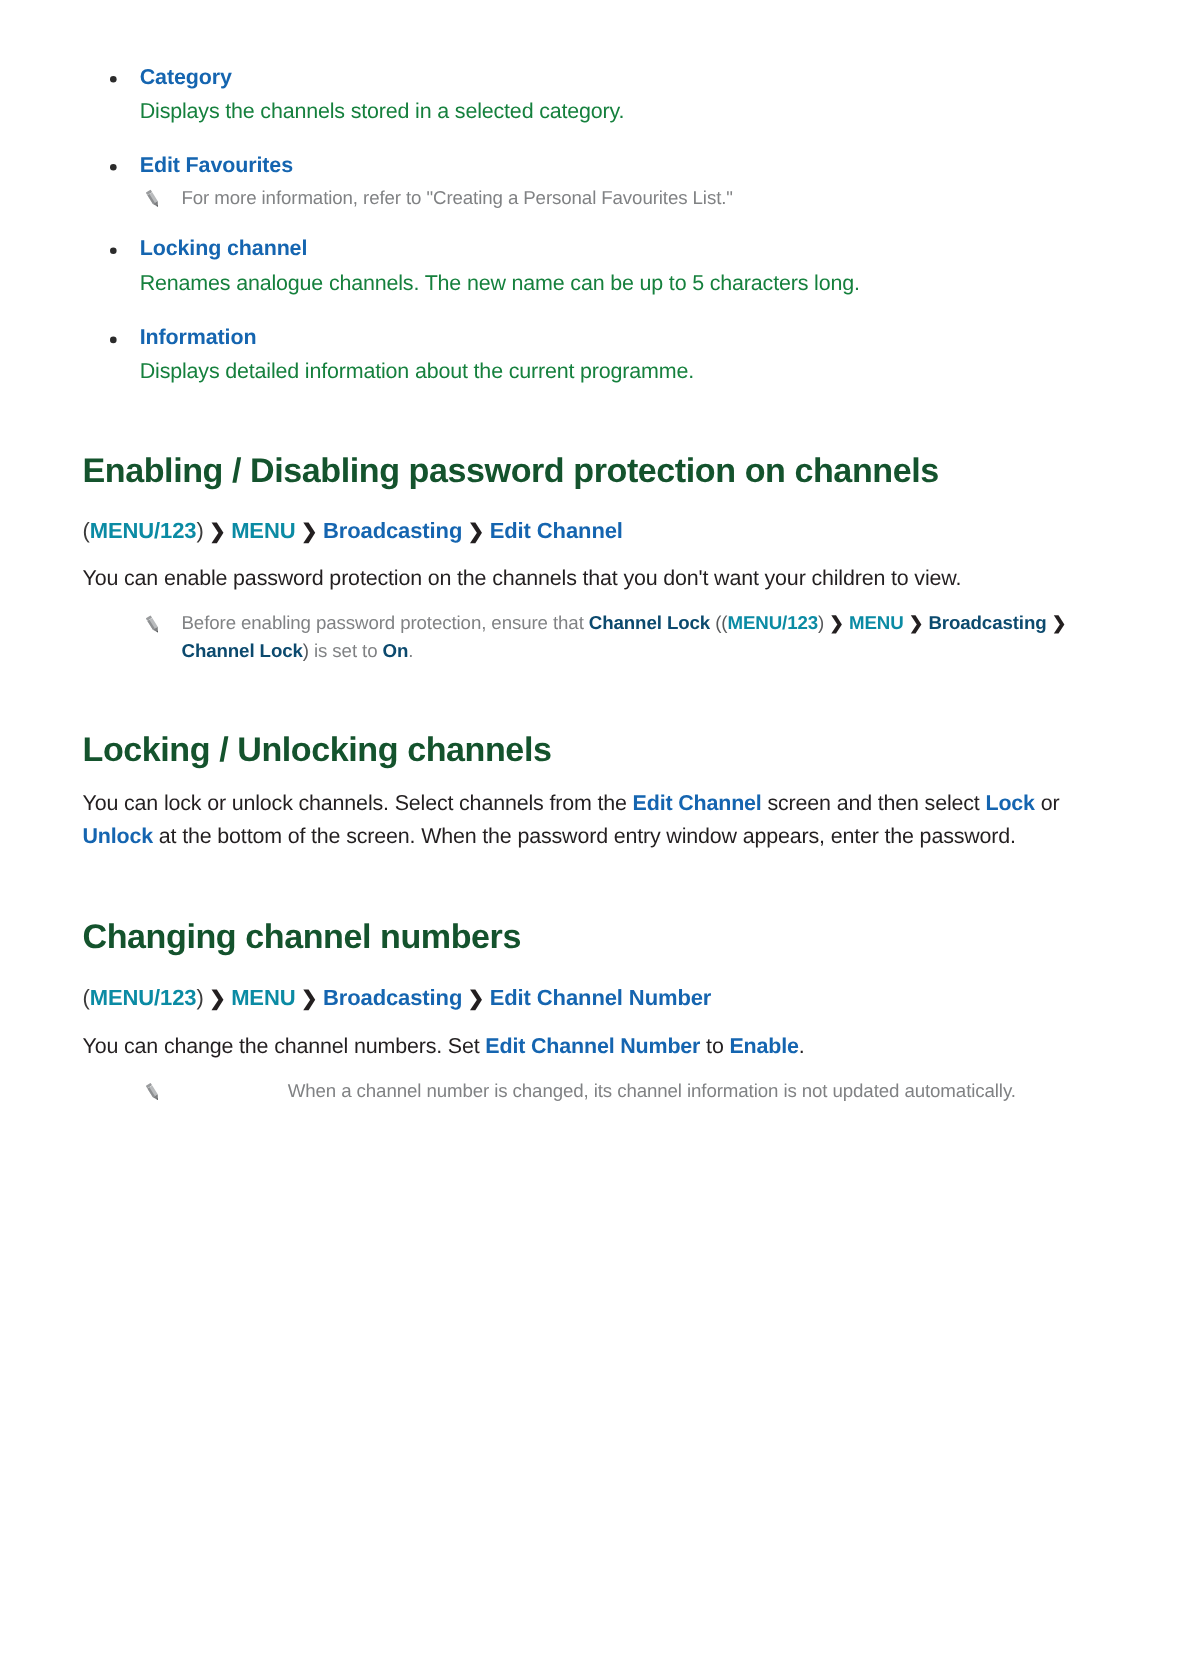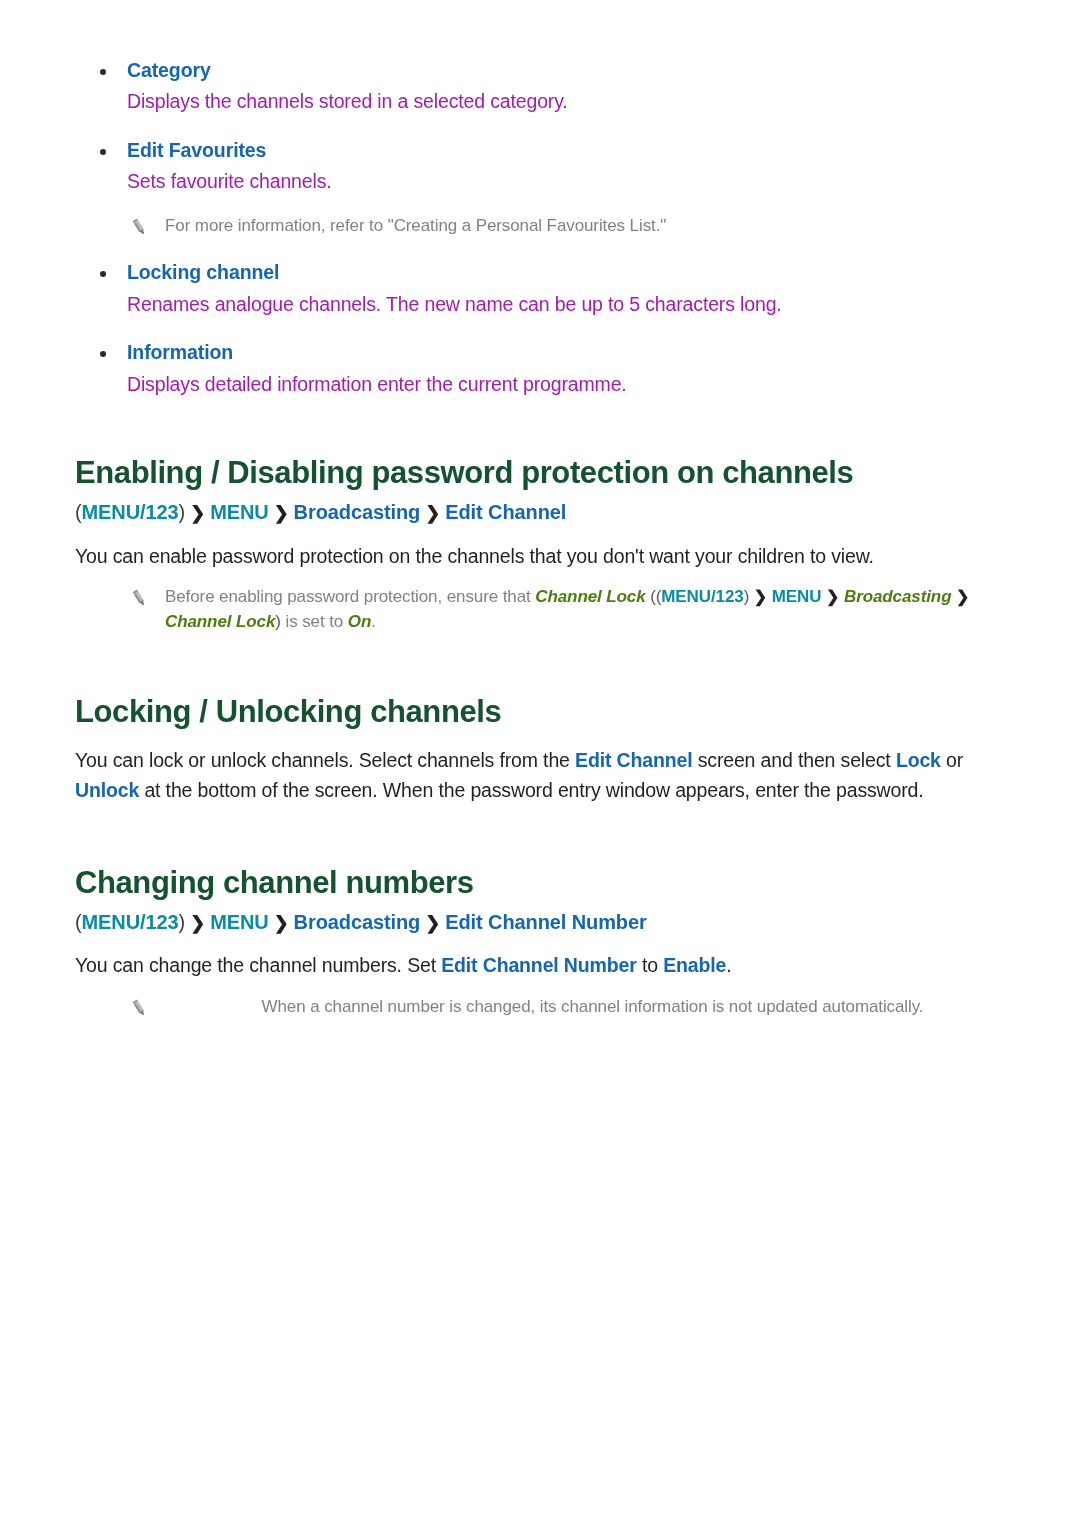--- a/index.html
+++ b/index.html
@@ -42,21 +42,21 @@
   .bullet-label {
     font-size: 19.5px;
     font-weight: bold;
     color: #1565b0;
     letter-spacing: -0.1px;
     line-height: 1.25;
   }
 
   .body-line {
     font-size: 19.5px;
-    color: #a21caf;
+    color: #15803d;
     line-height: 1.42;
     margin: 0 0 22px 0;
     padding-left: 52px;
     letter-spacing: -0.15px;
   }
   .body-line.tight { margin-bottom: 18px; }
 
   
   .note-row {
     position: relative;
@@ -70,21 +70,21 @@
     top: 2px;
     width: 22px;
     height: 22px;
   }
   .note-text {
     font-size: 17px;
     color: #808284;
     line-height: 1.46;
     letter-spacing: -0.1px;
   }
-  .note-text .lnk { color: #4d7c0f; font-weight: bold; font-style: italic; }
+  .note-text .lnk { color: #0c4a6e; font-weight: bold; }
   .note-text .teal { color: #0b8ba4; font-weight: bold; }
   .note-text .paren { color: #58595b; font-weight: normal; }
   .note-text .chev { color: #231f20; font-weight: bold; font-size: 16px; }
 
   
   h2.section-title {
     font-size: 31px;
     font-weight: bold;
     color: #14532d;
     margin: 0;
@@ -93,21 +93,21 @@
     line-height: 1.2;
   }
   .heading-block { margin-top: 56px; }
   .heading-block.second { margin-top: 58px; }
   .heading-block.third { margin-top: 58px; }
 
   
   .breadcrumb {
     font-size: 20px;
     font-weight: bold;
-    margin: 8px 0 0 0;
+    margin: 24px 0 0 0;
     line-height: 1.3;
     letter-spacing: -0.1px;
   }
   .breadcrumb .teal { color: #0b8ba4; }
   .breadcrumb .blue { color: #1565b0; }
   .breadcrumb .paren { color: #3b3b3b; font-weight: normal; }
   .breadcrumb .chev {
     color: #231f20;
     font-weight: bold;
     font-size: 18px;
@@ -132,21 +132,20 @@
   <div class="bullet-row">
     <span class="bullet-dot"></span>
     <span class="bullet-label">Category</span>
   </div>
   <p class="body-line">Displays the channels stored in a selected category.</p>
 
   <div class="bullet-row">
     <span class="bullet-dot"></span>
     <span class="bullet-label">Edit Favourites</span>
   </div>
-  <p class="body-line tight">Sets favourite channels.</p>
 
   <div class="note-row">
     <span class="pencil">
       <svg width="22" height="22" viewBox="0 0 22 22" aria-hidden="true">
         <g transform="rotate(-32 11 11)">
           <rect x="8.6" y="2.6" width="5.2" height="2.6" rx="0.6" fill="#9a9c9e"></rect>
           <rect x="8.6" y="5.4" width="5.2" height="9.4" fill="#b9bbbd"></rect>
           <rect x="8.6" y="5.4" width="2.1" height="9.4" fill="#8e9092"></rect>
           <polygon points="8.6,14.8 13.8,14.8 11.2,19.3" fill="#7d7f81"></polygon>
           <polygon points="10.4,17.9 12.0,17.9 11.2,19.3" fill="#4a4c4e"></polygon>
@@ -159,21 +158,21 @@
   <div class="bullet-row">
     <span class="bullet-dot"></span>
     <span class="bullet-label">Locking channel</span>
   </div>
   <p class="body-line">Renames analogue channels. The new name can be up to 5 characters long.</p>
 
   <div class="bullet-row">
     <span class="bullet-dot"></span>
     <span class="bullet-label">Information</span>
   </div>
-  <p class="body-line">Displays detailed information enter the current programme.</p>
+  <p class="body-line">Displays detailed information about the current programme.</p>
 
   <div class="heading-block">
     <h2 class="section-title">Enabling / Disabling password protection on channels</h2>
 
     <div class="breadcrumb">
       <span class="paren">(</span><span class="teal">MENU/123</span><span class="paren">)</span><span class="chev">❯</span><span class="teal">MENU</span><span class="chev">❯</span><span class="blue">Broadcasting</span><span class="chev">❯</span><span class="blue">Edit Channel</span>
     </div>
 
     <p class="para">You can enable password protection on the channels that you don't want your children to view.</p>
 

